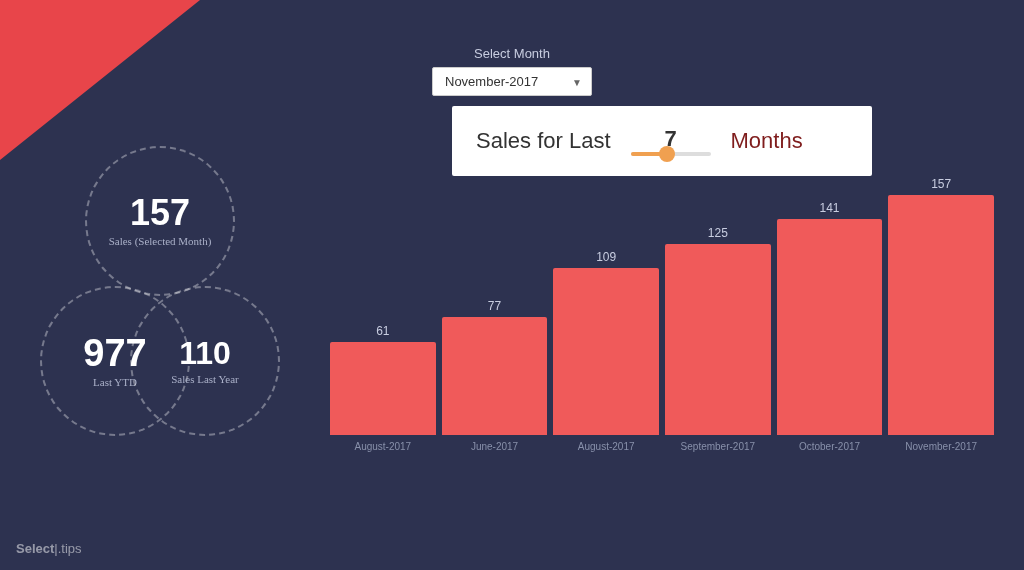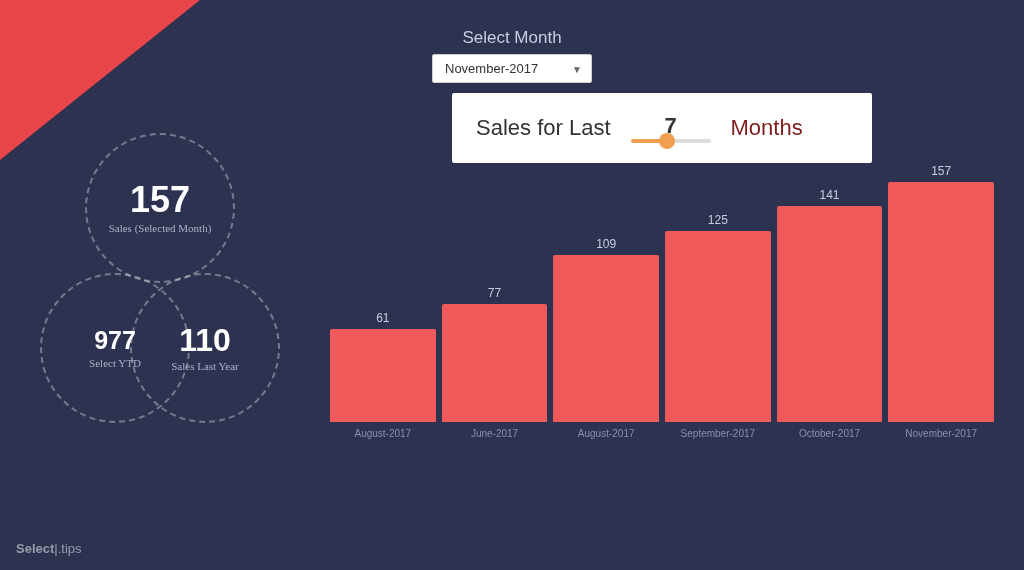--- a/index.html
+++ b/index.html
@@ -43,23 +43,24 @@
     }
 
     .dropdown-container {
       display: flex;
       flex-direction: column;
       align-items: center;
     }
 
     .dropdown-label {
       color: #c8cde0;
-      font-size: 17px;
+      font-size: 13px;
       margin-bottom: 6px;
       font-weight: 500;
+      margin-top: 18px;
     }
 
     .dropdown-select {
       background: white;
       border: 1px solid #ccc;
       border-radius: 2px;
       padding: 6px 30px 6px 12px;
       font-size: 13px;
       color: #333;
       appearance: none;
@@ -144,21 +145,21 @@
     .venn-label {
       color: #aab0c8;
       font-size: 11px;
       text-align: center;
       margin-top: 4px;
       max-width: 110px;
       font-family: Liberation Serif, serif;
     }
 
     .venn-top .venn-value { font-size: 36px; }
-    .venn-bottom-left .venn-value { font-size: 25px; }
+    .venn-bottom-left .venn-value { font-size: 38px; }
 
     
     .chart-area {
       flex: 1;
       display: flex;
       flex-direction: column;
       align-items: center;
       padding-left: 20px;
     }
 
@@ -318,21 +319,21 @@
 
   <div class="middle-area">
 
     <div class="venn-area">
       <div class="venn-circle venn-top">
         <span class="venn-value">157</span>
         <span class="venn-label">Sales (Selected Month)</span>
       </div>
       <div class="venn-circle venn-bottom-left">
         <span class="venn-value">977</span>
-        <span class="venn-label">Select YTD</span>
+        <span class="venn-label">Last YTD</span>
       </div>
       <div class="venn-circle venn-bottom-right">
         <span class="venn-value">110</span>
         <span class="venn-label">Sales Last Year</span>
       </div>
     </div>
 
     <div class="chart-area">
 
       <div class="sales-title-box">

